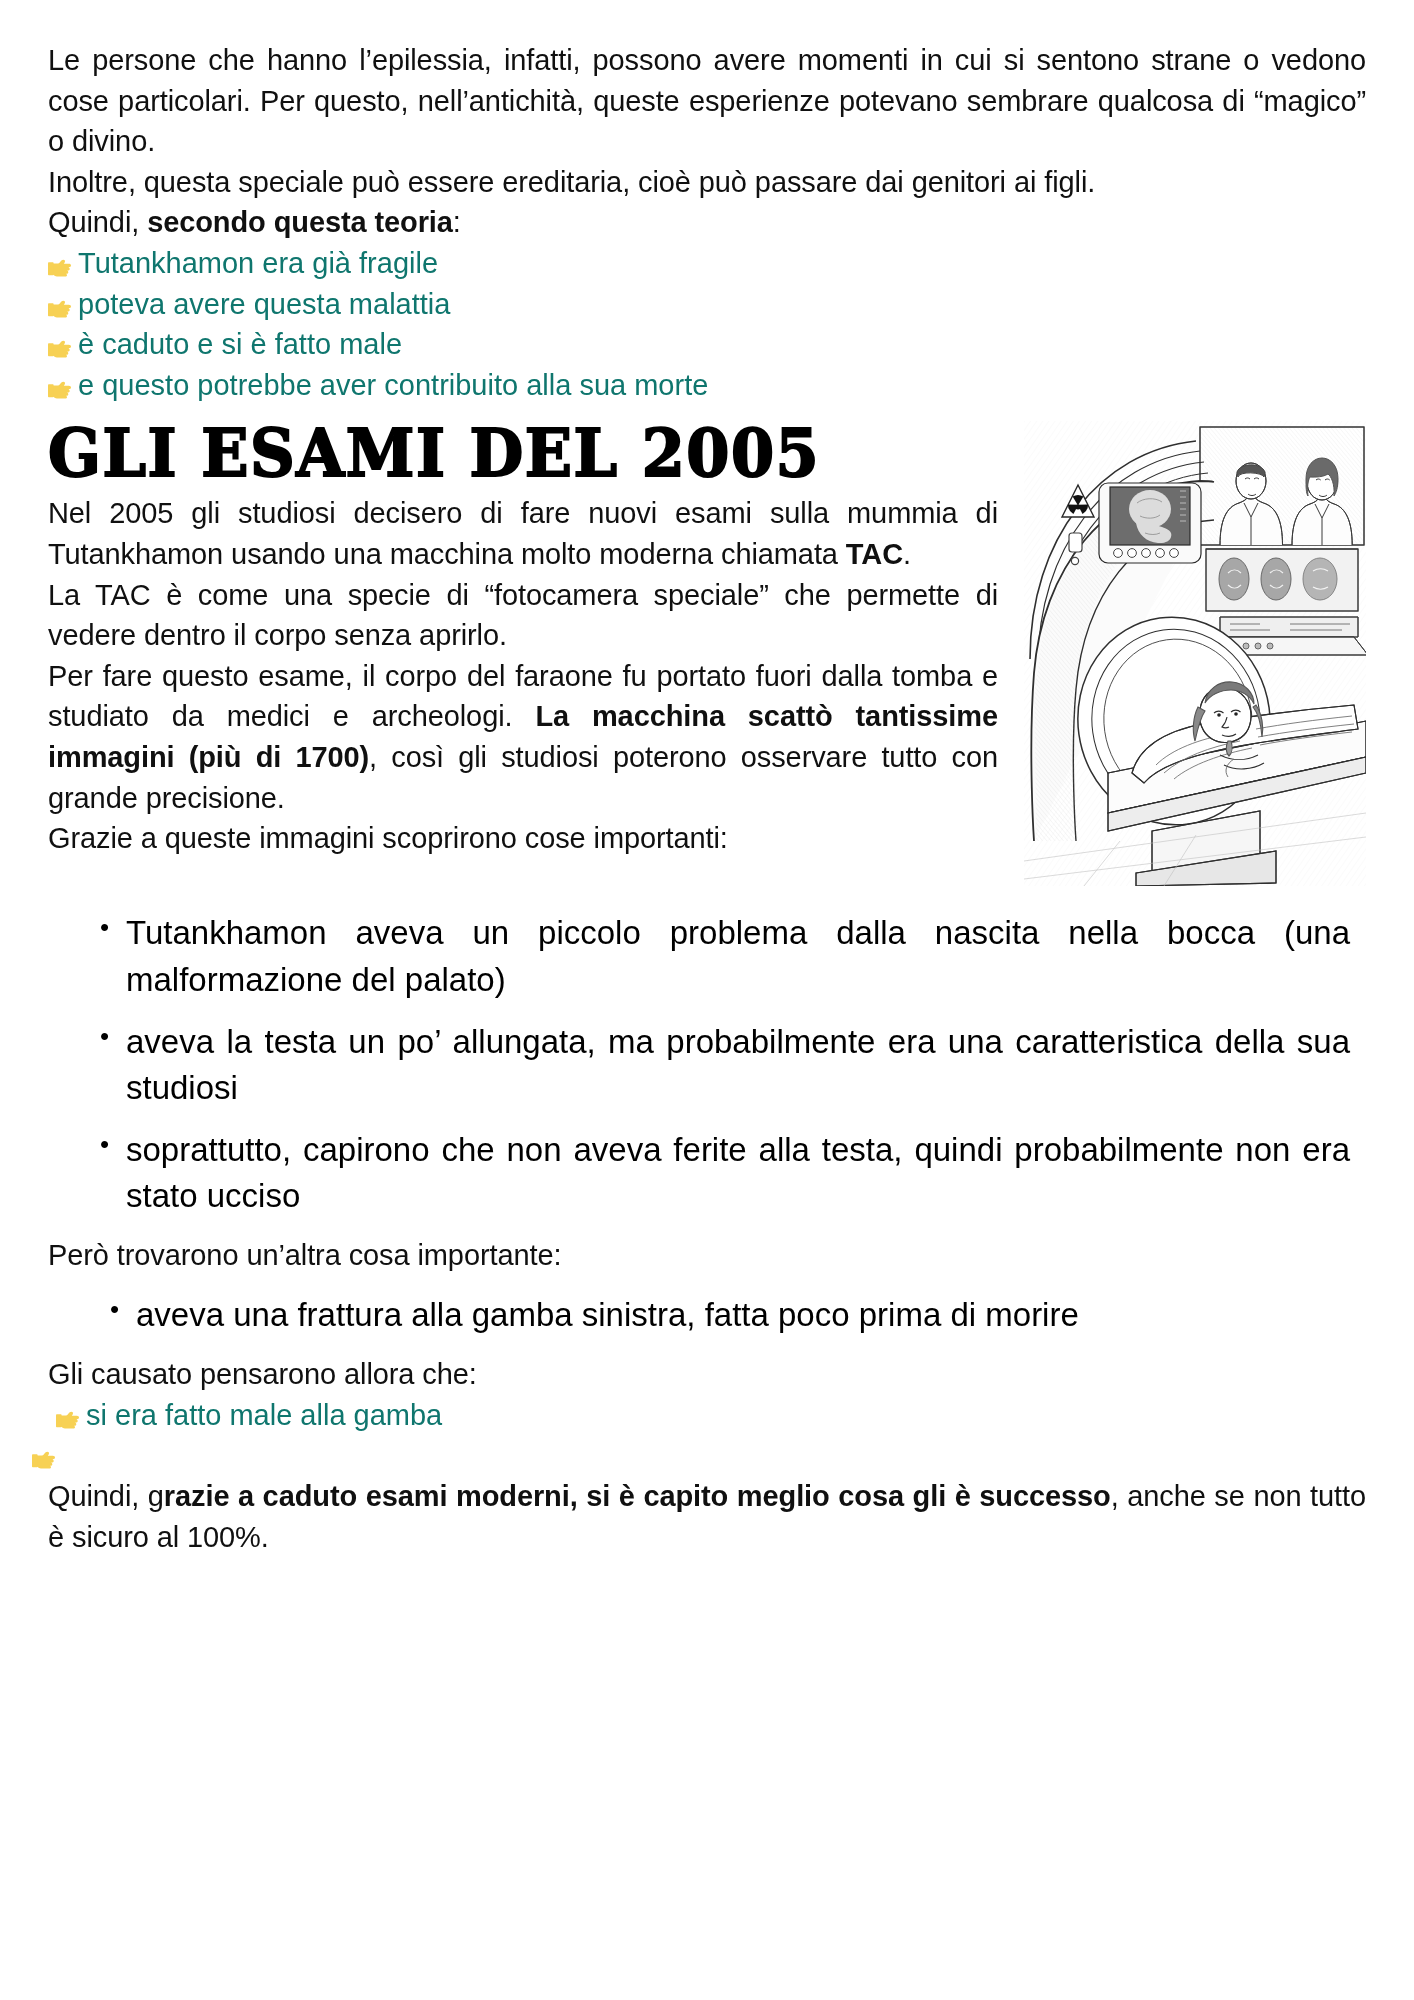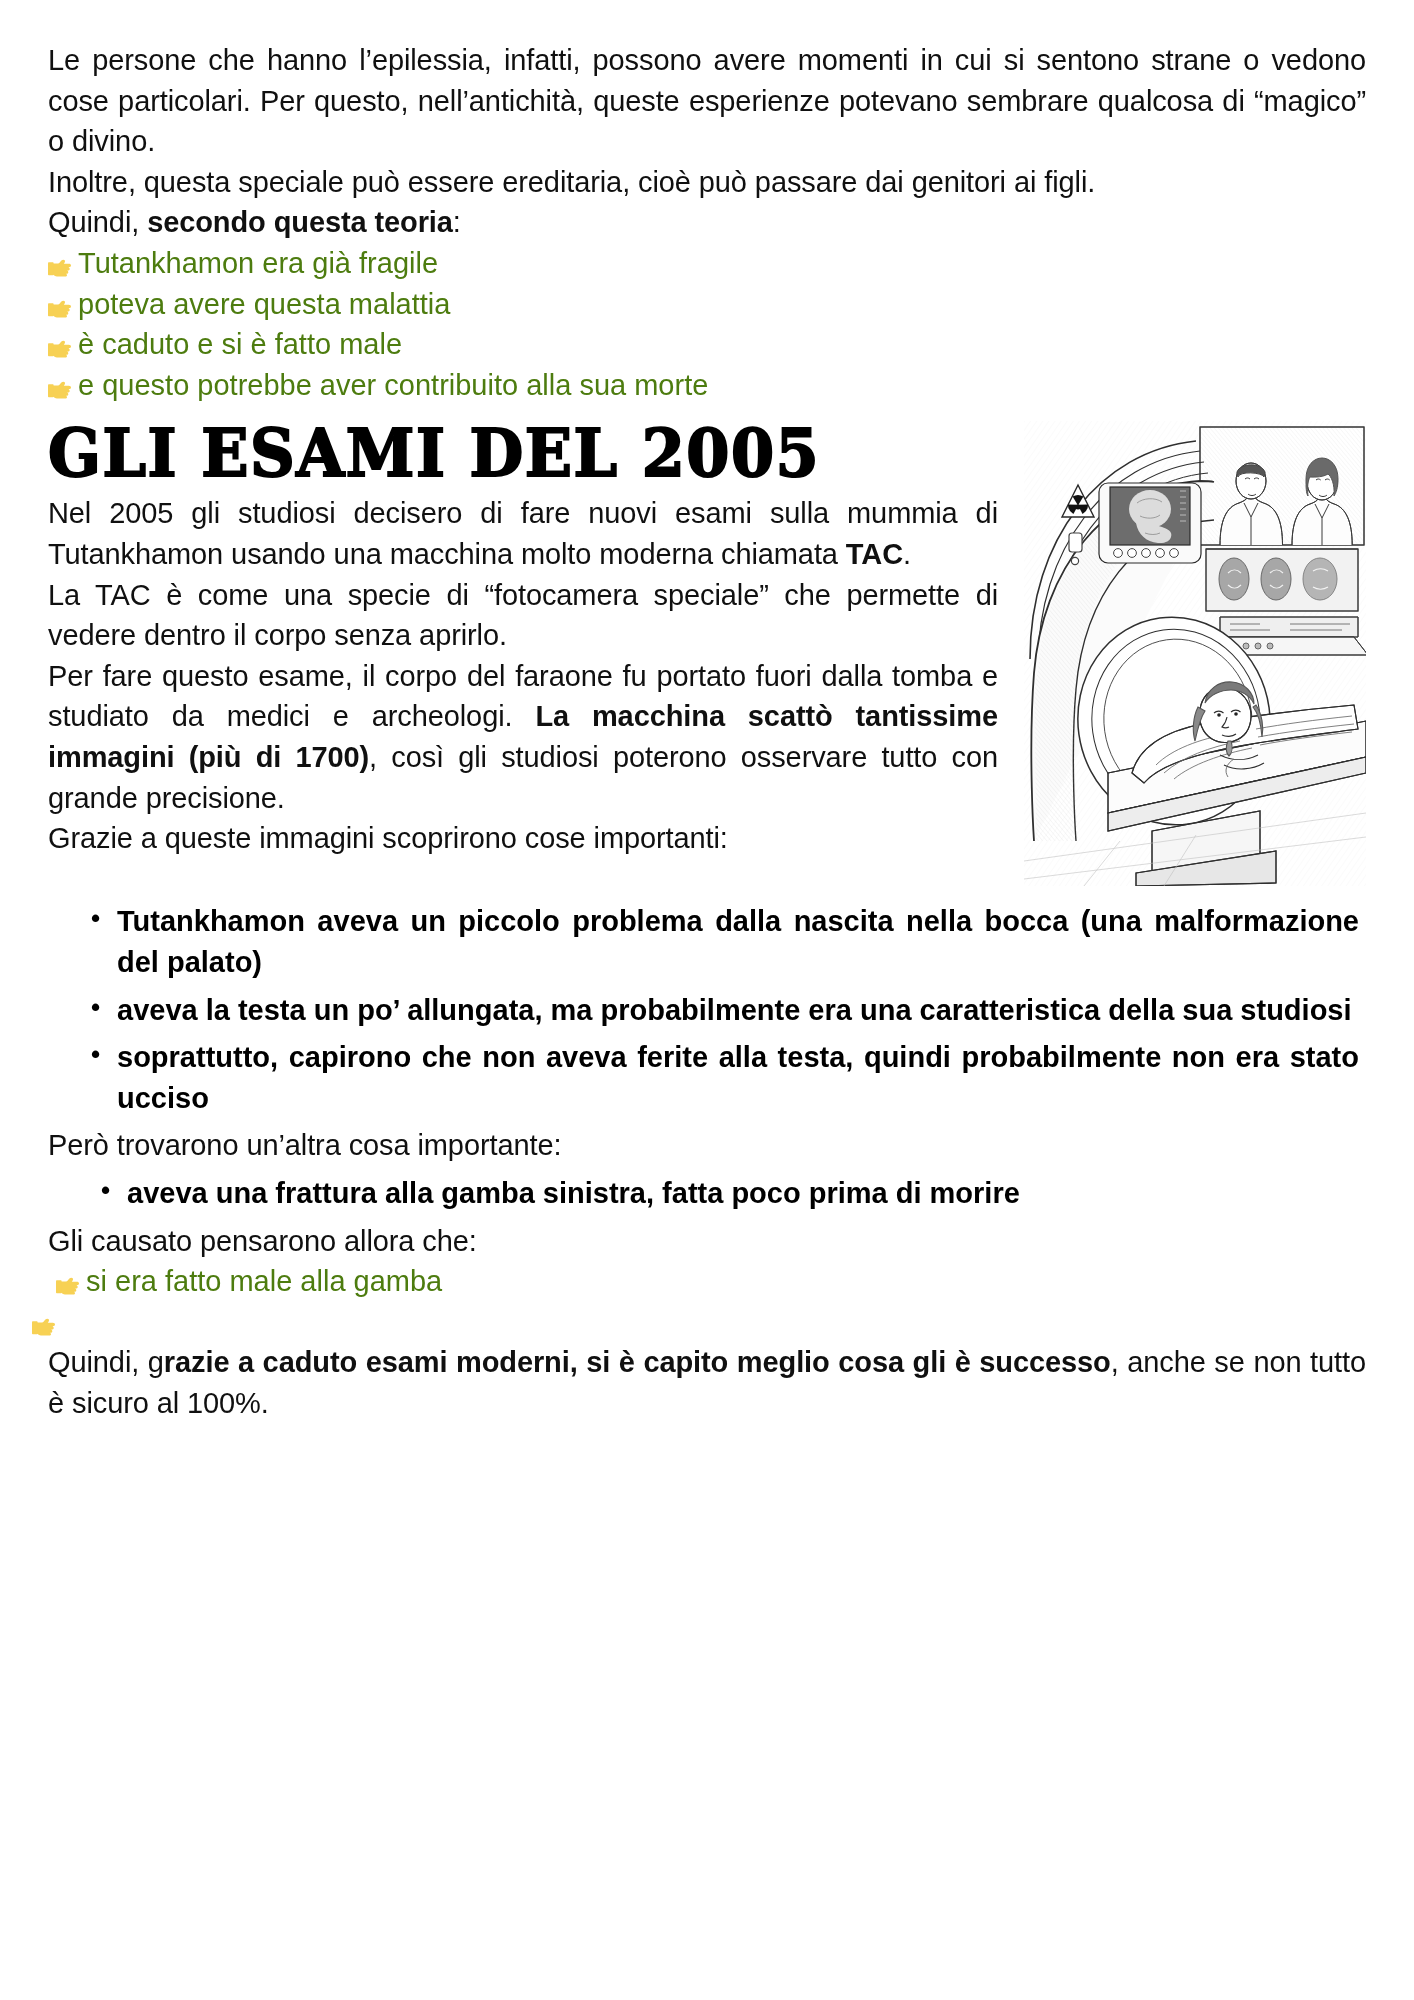--- a/index.html
+++ b/index.html
@@ -48,21 +48,21 @@
     text-align-last: left;
   }
   b, strong { font-weight: bold; }
 
   
   .hand-line {
     margin: 0;
     font-size: 29px;
     line-height: 1.40;
     display: block;
-    color: #4d7c0f;
+    color: #0f766e;
   }
   .hand {
     display: inline-block;
     color: #f7d154;
     font-size: 27px;
     line-height: 1;
     vertical-align: -2px;
     margin-right: 3px;
   }
   .hand svg { display: inline-block; vertical-align: -3px; }
@@ -94,27 +94,27 @@
 
   .wrapblock { overflow: hidden; }
 
   
   ul.disc {
     margin: 0;
     padding: 0 0 0 62px;
     list-style: none;
   }
   ul.disc li {
-    font-size: 29px;
+    font-size: 33px;
     line-height: 1.40;
-    font-weight: bold;
+    font-weight: normal;
     text-align: justify;
     text-align-last: left;
     position: relative;
-    margin: 7px;
+    margin: 16px;
     padding-left: 0;
   }
   ul.disc li::before {
     content: "\2022";
     position: absolute;
     left: -26px;
     top: -1px;
     font-size: 26px;
   }
   ul.disc.indent2 { padding-left: 72px; }

